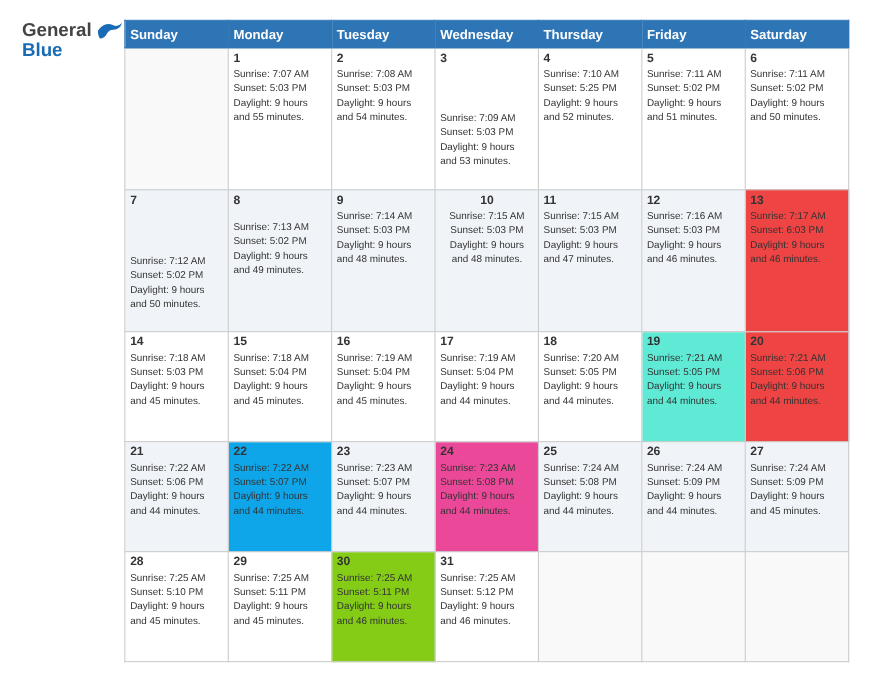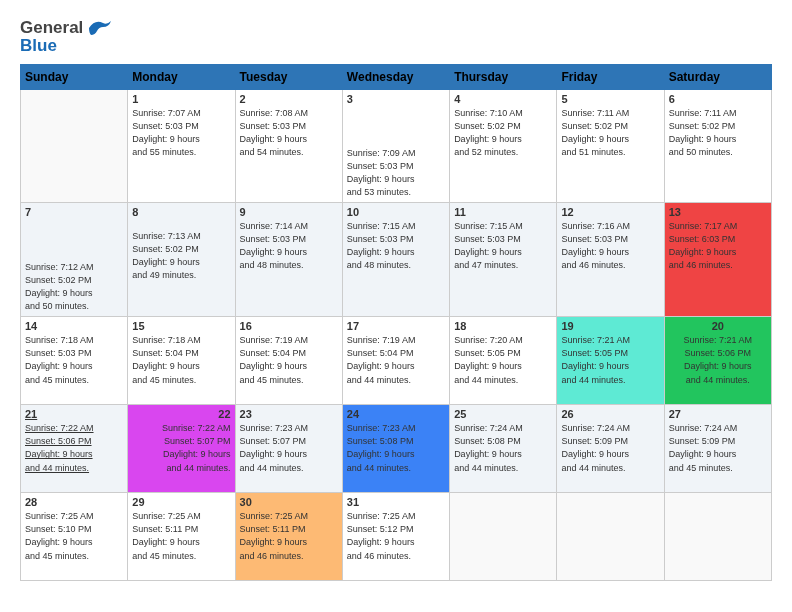--- a/index.html
+++ b/index.html
@@ -8,21 +8,21 @@
       height: 612px;
       font-family: Arial, sans-serif;
       background: #fff;
       overflow: hidden;
     }
     .page {
       width: 792px;
       height: 612px;
       padding: 18px 20px 10px 20px;
       display: flex;
-      flex-direction: column;
+      flex-direction: row;
     }
     .header {
       display: flex;
       justify-content: space-between;
       align-items: flex-start;
       margin-bottom: 8px;
     }
     .logo {
       display: flex;
       flex-direction: column;
@@ -45,21 +45,21 @@
       font-size: 15px;
       color: #555;
     }
     .cal-table {
       width: 100%;
       border-collapse: collapse;
       table-layout: fixed;
     }
     .cal-table th {
       background: #2e75b6;
-      color: #000000;
+      color: #ffffff;
       font-size: 12px;
       font-weight: bold;
       padding: 5px 4px;
       border: 1px solid #2e75b6;
       text-align: left;
     }
     .cal-table td {
       border: 1px solid #ccc;
       vertical-align: top;
       padding: 3px 4px;
@@ -139,21 +139,21 @@
           <td style="background: rgb(255, 255, 255);">
             <div class="day-num">3</div>
             <div class="day-info" style="white-space: pre-line; margin-top: 42px;">Sunrise: 7:09 AM
 Sunset: 5:03 PM
 Daylight: 9 hours
 and 53 minutes.</div>
           </td>
           <td style="background: rgb(255, 255, 255);">
             <div class="day-num">4</div>
             <div class="day-info" style="white-space: pre-line;">Sunrise: 7:10 AM
-Sunset: 5:02 PM
+Sunset: 5:25 PM
 Daylight: 9 hours
 and 52 minutes.</div>
           </td>
           <td style="background: rgb(255, 255, 255);">
             <div class="day-num">5</div>
             <div class="day-info" style="white-space: pre-line;">Sunrise: 7:11 AM
 Sunset: 5:02 PM
 Daylight: 9 hours
 and 51 minutes.</div>
           </td>
@@ -180,21 +180,21 @@
 Daylight: 9 hours
 and 49 minutes.</div>
           </td>
           <td style="background: rgb(240, 244, 248);">
             <div class="day-num">9</div>
             <div class="day-info" style="white-space: pre-line;">Sunrise: 7:14 AM
 Sunset: 5:03 PM
 Daylight: 9 hours
 and 48 minutes.</div>
           </td>
-          <td style="background: rgb(240, 244, 248);">
+          <td style="background: rgb(240, 244, 248); text-align: center;">
             <div class="day-num">10</div>
             <div class="day-info" style="white-space: pre-line;">Sunrise: 7:15 AM
 Sunset: 5:03 PM
 Daylight: 9 hours
 and 48 minutes.</div>
           </td>
           <td style="background: rgb(240, 244, 248);">
             <div class="day-num">11</div>
             <div class="day-info" style="white-space: pre-line;">Sunrise: 7:15 AM
 Sunset: 5:03 PM
@@ -252,51 +252,51 @@
 Daylight: 9 hours
 and 44 minutes.</div>
           </td>
           <td style="background: #5eead4;">
             <div class="day-num">19</div>
             <div class="day-info" style="white-space: pre-line;">Sunrise: 7:21 AM
 Sunset: 5:05 PM
 Daylight: 9 hours
 and 44 minutes.</div>
           </td>
-          <td style="background: #22c55e; text-align: center;">
+          <td style="background: #ef4444;">
             <div class="day-num">20</div>
             <div class="day-info" style="white-space: pre-line;">Sunrise: 7:21 AM
 Sunset: 5:06 PM
 Daylight: 9 hours
 and 44 minutes.</div>
           </td>
         </tr>
         <tr>
-          <td style="background: rgb(240, 244, 248); text-decoration: underline;">
+          <td style="background: rgb(240, 244, 248);">
             <div class="day-num">21</div>
             <div class="day-info" style="white-space: pre-line;">Sunrise: 7:22 AM
 Sunset: 5:06 PM
 Daylight: 9 hours
 and 44 minutes.</div>
           </td>
-          <td style="background: #d946ef; text-align: right;">
+          <td style="background: #0ea5e9;">
             <div class="day-num">22</div>
             <div class="day-info" style="white-space: pre-line;">Sunrise: 7:22 AM
 Sunset: 5:07 PM
 Daylight: 9 hours
 and 44 minutes.</div>
           </td>
           <td style="background: rgb(240, 244, 248);">
             <div class="day-num">23</div>
             <div class="day-info" style="white-space: pre-line;">Sunrise: 7:23 AM
 Sunset: 5:07 PM
 Daylight: 9 hours
 and 44 minutes.</div>
           </td>
-          <td style="background: #3b82f6;">
+          <td style="background: #ec4899;">
             <div class="day-num">24</div>
             <div class="day-info" style="white-space: pre-line;">Sunrise: 7:23 AM
 Sunset: 5:08 PM
 Daylight: 9 hours
 and 44 minutes.</div>
           </td>
           <td style="background: rgb(240, 244, 248);">
             <div class="day-num">25</div>
             <div class="day-info" style="white-space: pre-line;">Sunrise: 7:24 AM
 Sunset: 5:08 PM
@@ -326,21 +326,21 @@
 Daylight: 9 hours
 and 45 minutes.</div>
           </td>
           <td style="background: rgb(255, 255, 255);">
             <div class="day-num">29</div>
             <div class="day-info" style="white-space: pre-line;">Sunrise: 7:25 AM
 Sunset: 5:11 PM
 Daylight: 9 hours
 and 45 minutes.</div>
           </td>
-          <td style="background: #fdba74;">
+          <td style="background: #84cc16;">
             <div class="day-num">30</div>
             <div class="day-info" style="white-space: pre-line;">Sunrise: 7:25 AM
 Sunset: 5:11 PM
 Daylight: 9 hours
 and 46 minutes.</div>
           </td>
           <td style="background: rgb(255, 255, 255);">
             <div class="day-num">31</div>
             <div class="day-info" style="white-space: pre-line;">Sunrise: 7:25 AM
 Sunset: 5:12 PM

